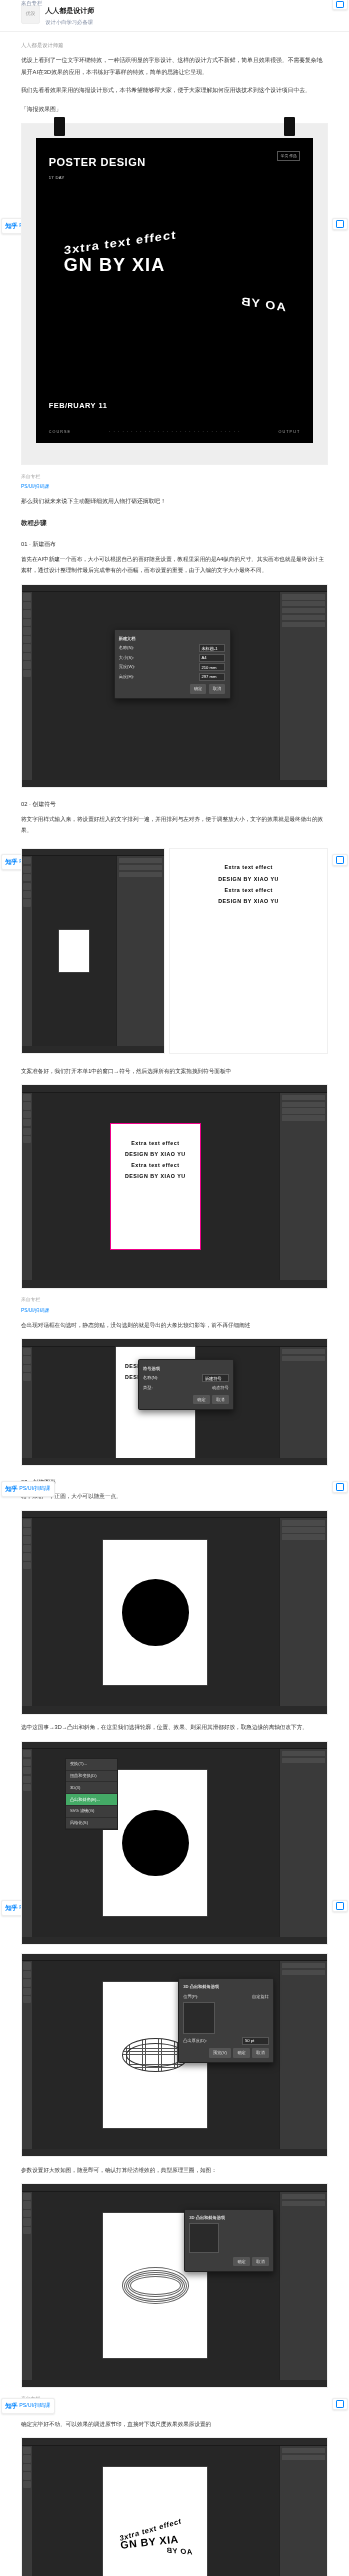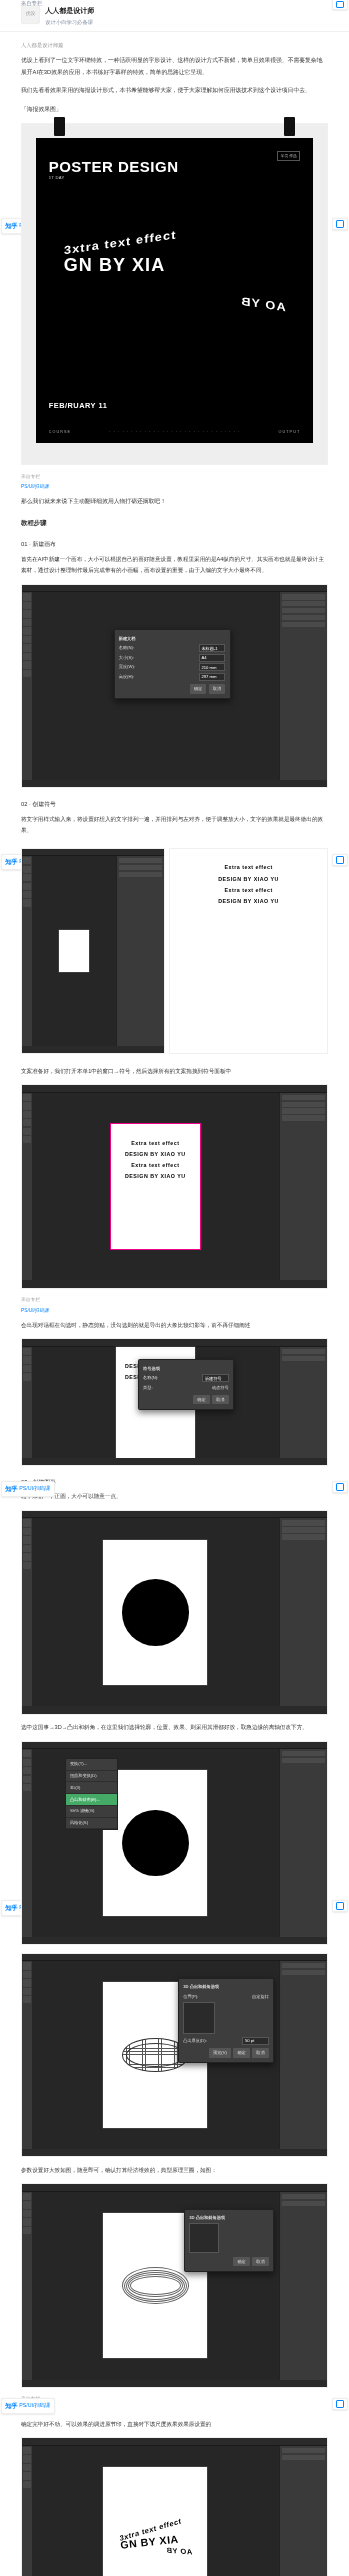--- a/index.html
+++ b/index.html
@@ -22,21 +22,21 @@
   .content { padding: 6.4px 21px 21px; position: relative; }
   .section-label { color: #999; font-size: 5.3px; margin: 3.2px 0 1.1px; }
   .para { font-size: 5.8px; color: #333; margin: 4.2px 0 7.4px; line-height: 2; }
   .para.small { font-size:5.6px; }
   .step-title { font-size: 5.8px; color: #333; margin: 10.6px 0 4.2px; }
   .strong-title { font-size: 6.4px; font-weight:600; margin: 9.6px 0 5.3px; }
 
   .img-block { width: 100%; margin: 4.2px 0 7.4px; border:0.5px solid #f0f0f0; position:relative; }
   .poster { background:#000; color:#fff; aspect-ratio: 1/1.1; padding:15px 12.7px 9.6px; position:relative; }
   .poster-frame { background:#eee; padding:14px 14px 21px; }
-  .poster-title { font-size:15px; font-weight:800; letter-spacing:0.5px; }
+  .poster-title { font-size:11px; font-weight:800; letter-spacing:0.5px; }
   .poster-footer { position:absolute; bottom:7.4px; left:12.7px; right:12.7px; display:flex; justify-content:space-between; font-size:3.7px; letter-spacing:1.1px; color:#aaa;}
   .clip { width:10.6px; height:19px; background:#111; position:absolute; top:-7.4px; border-radius:1.1px;}
   .clip.l { left:32px; } .clip.r { right:32px; }
 
   .ring-wrap { position:absolute; left:0; right:0; top:42%; transform:translateY(-50%); height:106px; }
   .ring { position:absolute; left:10%; right:10%; top:0; bottom:0; }
   .ring-text { position:absolute; left:0; right:0; font-weight:900; letter-spacing:1.1px; white-space:nowrap; overflow:hidden;}
   .ring .rt1 { top:10%; font-size:12.7px; transform:skewY(-8deg) scaleY(.9); color:#fff;}
   .ring .rt2 { top:34%; font-size:18px; transform:scaleY(1.05); color:#fff;}
   .ring .rt3 { top:64%; font-size:12.7px; transform:skewY(8deg) scaleY(.9) scaleX(-1); color:#fff;}

